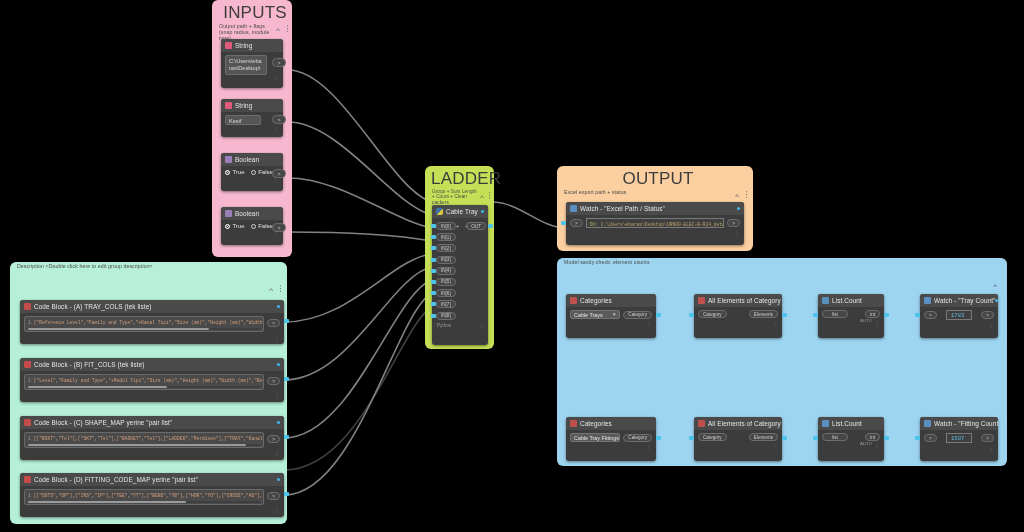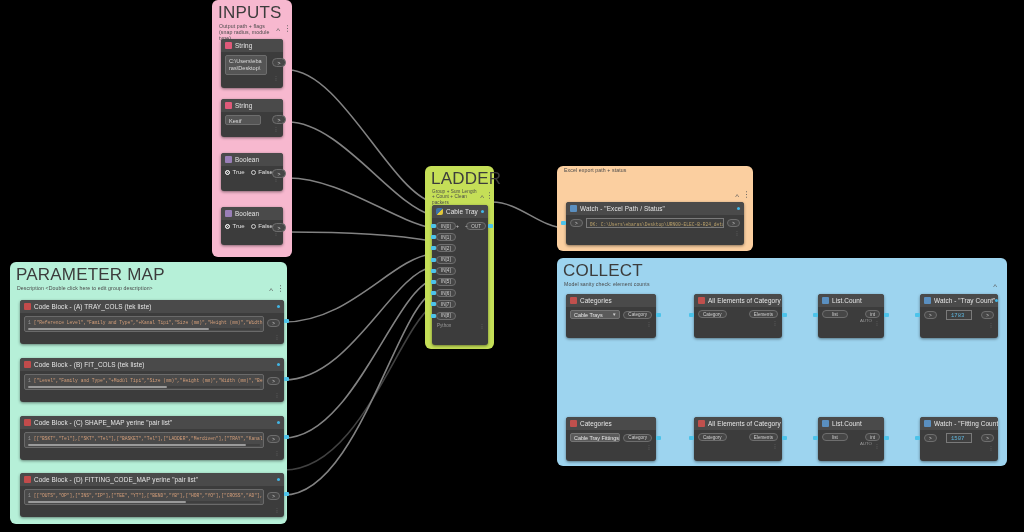--- a/index.html
+++ b/index.html
@@ -21,20 +21,21 @@
     padding:0;
   }
   .group-title {
     font-size:17px;
     font-weight:400;
     color:#3c3c3c;
     letter-spacing:.2px;
     line-height:18px;
     padding:4px 0 0 6px;
     font-family:"Liberation Sans", sans-serif;
+    text-align:center;
   }
   .group-desc {
     font-size:5.2px;
     color:#4a4a4a;
     line-height:6.2px;
     padding:1px 0 0 7px;
     max-width:78%;
     letter-spacing:.1px;
   }
   .group-collapse {
@@ -308,20 +309,21 @@
       <div class="pill" style="position:absolute; right:2px; top:4px; min-width:15px; height:8px; font-size:4.6px;">OUT</div>
       <span style="position:absolute; left:24px; top:5px; font-size:5px; color:#cfcfcf;">+</span>
       <span style="position:absolute; left:33px; top:5px; font-size:5px; color:#cfcfcf;">−</span>
       <span style="position:absolute; left:5px; bottom:0px; font-size:4.6px; color:#9a9a9a;">Python</span>
       <span class="vdots" style="position:absolute; right:3px; bottom:-1px;">⋮</span>
       <span class="port-stub r" style="top:6px;"></span>
     </div>
   </div>
 
   <div class="group" id="grp-output">
+    <div class="group-title">OUTPUT</div>
     <div class="group-desc">Excel export path + status</div>
     <span class="group-collapse" style="top:26px; right:14px;">^</span>
     <span class="group-dots" style="top:24px; right:4px;">⋮</span>
   </div>
 
   <div class="node" style="left:566px; top:202px; width:178px; height:43px;">
     <div class="node-head">
       <span class="nicon" style="background:#5a8fc0;"></span>
       <span class="ntitle">Watch - "Excel Path / Status"</span>
       <span class="ndot"></span>
@@ -331,21 +333,20 @@
         <span class="pill" style="min-width:10px; height:8px; font-size:4.6px;">&gt;</span>
         <span class="watch-str" style="flex:1;">OK: C:\Users\ebaras\Desktop\URN00-ELEC-B-R24_detached &gt;</span>
         <span class="pill" style="min-width:10px; height:8px; font-size:4.6px;">&gt;</span>
       </div>
       <span class="vdots" style="position:absolute; right:4px; bottom:-2px;">⋮</span>
       <span class="port-stub l" style="top:6px;"></span>
     </div>
   </div>
 
   <div class="group" id="grp-parammap">
-    <div class="group-title">PARAMETER MAP</div>
     <div class="group-desc">Description &lt;Double click here to edit group description&gt;</div>
     <span class="group-collapse" style="top:24px; right:14px;">^</span>
     <span class="group-dots" style="top:22px; right:4px;">⋮</span>
   </div>
 
   <div id="codeblocks">
       <div class="node" style="left: 20px; top: 300px; width: 264px; height: 44px;">
         <div class="node-head">
           <span class="nicon" style="background:#c24b4b;"></span>
           <span class="ntitle">Code Block - (A) TRAY_COLS (tek liste)</span>
@@ -409,21 +410,20 @@
               </span></div>
             <span class="pill" style="min-width:10px;height:8px;font-size:4.6px;margin-top:3px;">&gt;</span>
           </div>
           <span class="vdots" style="position:absolute;right:4px;bottom:-2px;">⋮</span>
           <span class="port-stub r" style="top:6px;"></span>
         </div>
       </div>
     </div>
 
   <div class="group" id="grp-collect">
-    <div class="group-title">COLLECT</div>
     <div class="group-desc">Model sanity check: element counts</div>
     <span class="group-collapse" style="top:24px; right:10px;">^</span>
   </div>
 
   <div id="collectrows">
       <div>
         <div class="node" style="left:566px;top:294px;width:90px;height:44px;">
           <div class="node-head">
             <span class="nicon" style="background:#c0504d;"></span>
             <span class="ntitle">Categories</span>

